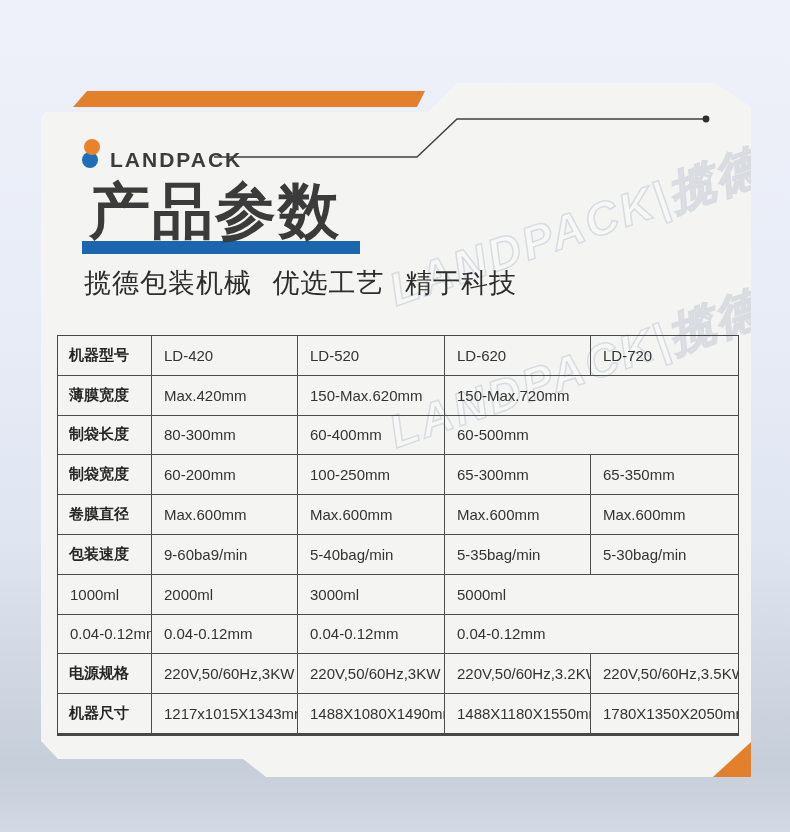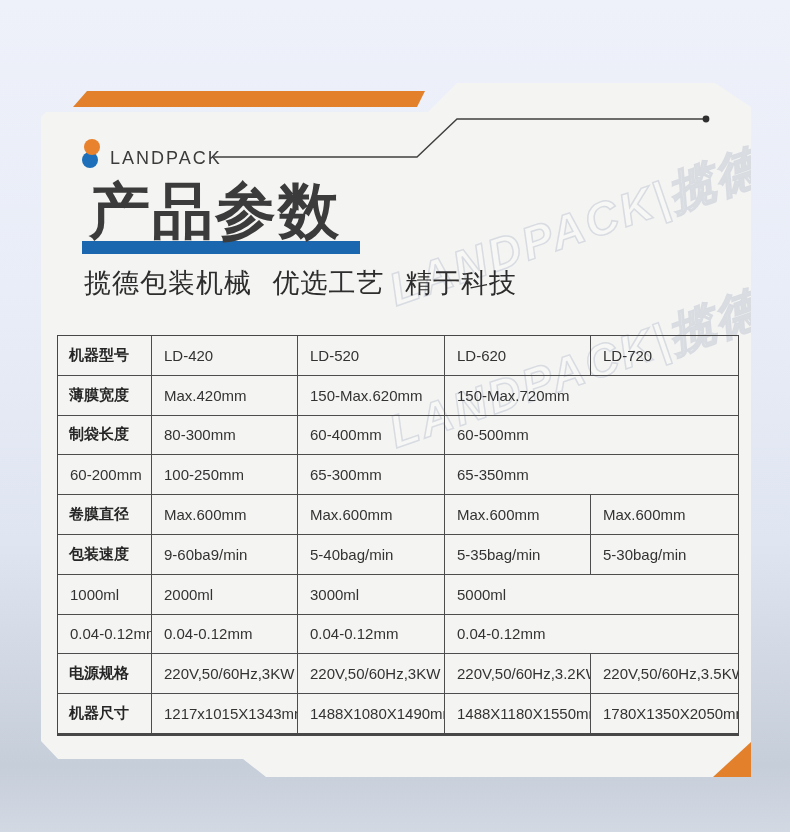--- a/index.html
+++ b/index.html
@@ -16,21 +16,21 @@
   
   .watermark{position:absolute;white-space:nowrap;font-style:italic;font-weight:800;
     font-size:46px;letter-spacing:3px;color:rgba(255,255,255,0.28);
     -webkit-text-stroke:1.5px rgba(197,203,214,0.6);transform:rotate(-19deg);transform-origin:0 50%;}
   .wm1{left:350px;top:178px;}
   .wm2{left:350px;top:320px;}
   
   .dot{position:absolute;border-radius:50%;}
   .dot-blue{left:82px;top:152px;width:16px;height:16px;background:#1c6fb8;z-index:2;}
   .dot-orange{left:84px;top:139px;width:16px;height:16px;background:#e8822d;z-index:3;}
-  .brand-name{position:absolute;left:110px;top:148px;font-size:18px;font-weight:400;
+  .brand-name{position:absolute;left:110px;top:148px;font-size:21px;font-weight:700;
     letter-spacing:2px;color:#3b3b3b;z-index:2;}
   .connector{position:absolute;left:0;top:0;z-index:2;}
   
   .title-bar{position:absolute;left:82px;top:241px;width:278px;height:13px;background:#1a67b0;z-index:2;}
   .page-title{position:absolute;left:83px;top:181px;font-size:61px;line-height:1;font-weight:900;
     letter-spacing:2px;color:#3b3b3b;z-index:3;margin-left:6px;}
   .subtitle{position:absolute;left:84px;top:265px;font-size:27px;font-weight:400;
     letter-spacing:1px;word-spacing:12px;color:#2d2d2d;z-index:3;}
   
   .spec-table{position:absolute;left:57px;top:335px;width:680px;z-index:3;
@@ -85,20 +85,21 @@
         <div class="cell">150-Max.620mm</div>
         <div class="cell">150-Max.720mm</div>
       </div>
       <div class="trow">
         <div class="cell label">制袋长度</div>
         <div class="cell">80-300mm</div>
         <div class="cell">60-400mm</div>
         <div class="cell">60-500mm</div>
       </div>
       <div class="trow">
+        <div class="cell label">制袋宽度</div>
         <div class="cell">60-200mm</div>
         <div class="cell">100-250mm</div>
         <div class="cell">65-300mm</div>
         <div class="cell">65-350mm</div>
       </div>
       <div class="trow">
         <div class="cell label">卷膜直径</div>
         <div class="cell">Max.600mm</div>
         <div class="cell">Max.600mm</div>
         <div class="cell">Max.600mm</div>

